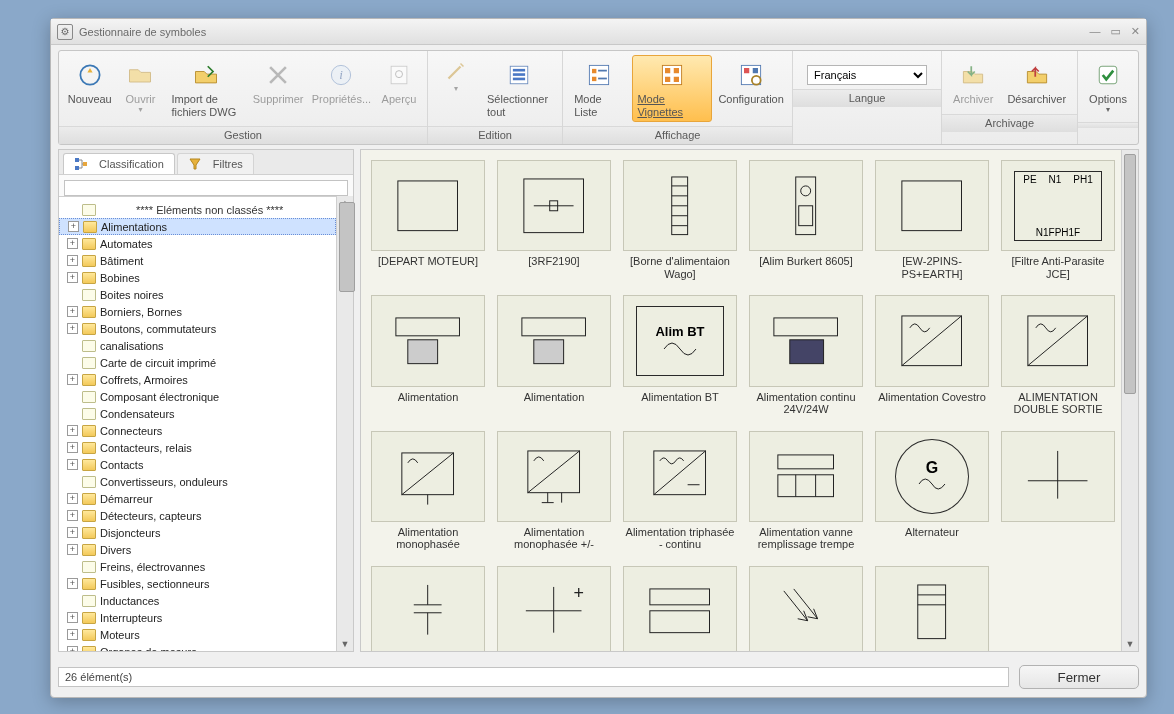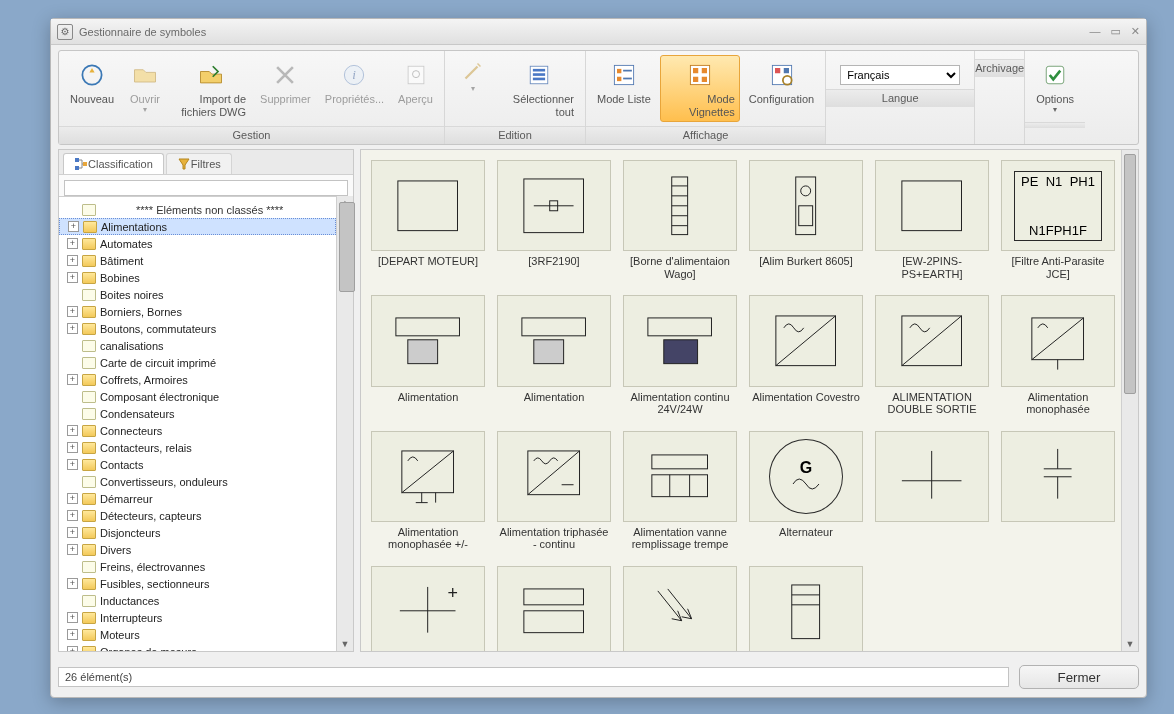--- a/index.html
+++ b/index.html
@@ -11,33 +11,33 @@
   .winbtns { margin-left: auto; display: flex; gap: 10px; color: #8a8a8a; }
   .winbtns span { cursor: pointer; }
 
   .ribbon { display: flex; background: linear-gradient(#f7f7f7,#ececec); border: 1px solid #c6c6c6; border-radius: 3px; margin: 5px 7px 4px 7px; padding: 0; }
   .rgroup { border-right: 1px solid #d7d7d7; padding: 4px 6px 0 6px; display: flex; flex-direction: column; }
   .rgroup:last-child { border-right: none; }
   .rgroup .items { display: flex; gap: 4px; }
   .rgroup .glabel { text-align: center; color: #5a5a5a; padding: 2px 0 3px 0; font-size: 11px; background: linear-gradient(#ececec,#dedede); margin: 4px -6px 0 -6px; border-top: 1px solid #d9d9d9; }
   .rbtn { display: flex; flex-direction: column; align-items: center; justify-content: flex-start; min-width: 44px; max-width: 80px; padding: 3px 4px; border: 1px solid transparent; border-radius: 3px; cursor: pointer; color: #555; }
   .rbtn .ricon { width: 32px; height: 32px; display: flex; align-items: center; justify-content: center; margin-bottom: 2px; }
-  .rbtn .rtxt { text-align: right; line-height: 1.15; font-size: 11px; }
+  .rbtn .rtxt { text-align: left; line-height: 1.15; font-size: 11px; }
   .rbtn.small .ricon { width: 24px; height:24px; }
-  .rbtn.active { border-color: #e8a53a; background: linear-gradient(#ffe9b0,#ffbf4e); }
+  .rbtn.active { border-color: #e8a53a; background: linear-gradient(#ffe9b0,#ffbf4e); text-decoration: underline; }
   .rbtn.disabled { opacity: .55; }
   .rbtn .chev { font-size: 8px; color: #666; margin-top:-1px; }
 
   .lang-box { display:flex; align-items:center; justify-content:center; padding: 10px 8px 0 8px; }
   .lang-box select { width: 120px; height: 20px; border: 1px solid #b5b5b5; font-size: 11px; padding: 0 2px; background: #fff; }
 
   .body { flex: 1; display: flex; margin: 0 7px 0 7px; gap: 6px; min-height: 0; }
   .leftpanel { width: 296px; display: flex; flex-direction: column; border: 1px solid #c9c9c9; background: #fafafa; }
   .tabs { display: flex; padding: 3px 4px 0 4px; gap: 2px; background: #eaeaea; border-bottom: 1px solid #d0d0d0; }
-  .tab { display: flex; align-items: center; gap: 0; padding: 3px 10px; border: 1px solid #d4d4d4; border-bottom: none; background: #f1f1f1; border-radius: 3px 3px 0 0; cursor: pointer; color: #555; }
+  .tab { display: flex; align-items: center; gap: 11px; padding: 3px 10px; border: 1px solid #d4d4d4; border-bottom: none; background: #f1f1f1; border-radius: 3px 3px 0 0; cursor: pointer; color: #555; }
   .tab.active { background: #fff; border-color: #c8c8c8; }
   .tab .tico { width: 14px; height: 14px; display:inline-flex; align-items:center; justify-content:center; }
   .treewrap { flex:1; display:flex; min-height:0; }
   .tree { flex:1; overflow-y: auto; background: #fff; border-top: 1px solid #cfcfcf; padding: 4px 0; }
   .tree-scroll { width: 17px; background: #e9e9e9; border-left:1px solid #cfcfcf; position:relative; }
   .tree-scroll .thumb { position:absolute; left:2px; right:2px; top:6px; height:90px; background:#c4c4c4; border:1px solid #9f9f9f; border-radius:2px; }
   .tree-scroll .arr { position:absolute; left:0; right:0; height:14px; text-align:center; color:#666; font-size:9px; line-height:14px; }
   .tree-scroll .up { top:0; } .tree-scroll .down { bottom:0; }
 
   .node { display: flex; align-items: center; height: 17px; padding-left: 8px; cursor: pointer; white-space: nowrap; }
@@ -213,20 +213,40 @@
     <div class="rgroup">
       <div class="items lang-box">
         <select>
           <option>Français</option>
         </select>
       </div>
       <div class="glabel">Langue</div>
     </div>
 
     <div class="rgroup">
+      <div class="items">
+        <div class="rbtn disabled">
+          <span class="ricon">
+              <svg class="isvg" viewBox="0 0 32 32">
+                <path d="M5 12h10l3 3h9v10H5z" fill="#f3cf6b" stroke="#b58a2c"></path>
+                <path d="M14 6v10l-4-4m4 4l4-4" fill="none" stroke="#2d7d2d" stroke-width="2"></path>
+              </svg>
+            </span>
+          <span class="rtxt">Archiver</span>
+        </div>
+        <div class="rbtn">
+          <span class="ricon">
+              <svg class="isvg" viewBox="0 0 32 32">
+                <path d="M5 12h10l3 3h9v10H5z" fill="#f3cf6b" stroke="#b58a2c"></path>
+                <path d="M14 18V8l-4 4m4-4l4 4" fill="none" stroke="#c04040" stroke-width="2"></path>
+              </svg>
+            </span>
+          <span class="rtxt">Désarchiver</span>
+        </div>
+      </div>
       <div class="glabel">Archivage</div>
     </div>
 
     <div class="rgroup">
       <div class="items">
         <div class="rbtn">
           <span class="ricon">
               <svg class="isvg" viewBox="0 0 32 32">
                 <rect x="6" y="6" width="20" height="20" rx="3" fill="#fff" stroke="#6a9a6a"></rect>
                 <path d="M10 16l4 5 8-10" fill="none" stroke="#2f8f3f" stroke-width="3"></path>
@@ -466,21 +486,21 @@
               <div class="inner" style="border:none;">
                 <svg width="100%" height="100%" viewBox="0 0 80 70">
                   <rect x="10" y="10" width="60" height="50" fill="none" stroke="#222"></rect>
                 </svg>
               </div>
             </div>
             <div class="caption">[EW-2PINS-PS+EARTH]</div>
           </div>
           <div class="card">
             <div class="thumb">
-              <div class="inner" style="flex-direction:column; justify-content:space-between; padding:2px; font-size:13px;">
+              <div class="inner" style="flex-direction:column; justify-content:space-between; padding:2px; font-size:10px;">
                 <div style="width:100%;display:flex;justify-content:space-around">
                   <span>PE</span>
                   <span>N1</span>
                   <span>PH1</span>
                 </div>
                 <div style="width:100%;display:flex;justify-content:center">
                   <span>N1F</span>
                   <span>PH1F</span>
                 </div>
               </div>
@@ -504,20 +524,31 @@
                 <svg width="100%" height="100%" viewBox="0 0 80 70">
                   <rect x="8" y="12" width="64" height="18" fill="none" stroke="#222"></rect>
                   <rect x="20" y="34" width="30" height="24" fill="#ccc" stroke="#222"></rect>
                 </svg>
               </div>
             </div>
             <div class="caption">Alimentation</div>
           </div>
           <div class="card">
             <div class="thumb">
+              <div class="inner" style="flex-direction:column;">
+                <div style="font-weight:bold;font-size:13px">Alim BT</div>
+                <svg width="40" height="20" viewBox="0 0 40 20">
+                  <path d="M4 10 q8 -12 16 0 q8 12 16 0" fill="none" stroke="#222"></path>
+                </svg>
+              </div>
+            </div>
+            <div class="caption">Alimentation BT</div>
+          </div>
+          <div class="card">
+            <div class="thumb">
               <div class="inner" style="border:none;">
                 <svg width="100%" height="100%" viewBox="0 0 80 70">
                   <rect x="8" y="12" width="64" height="18" fill="none" stroke="#222"></rect>
                   <rect x="24" y="34" width="34" height="24" fill="#446" stroke="#222"></rect>
                 </svg>
               </div>
             </div>
             <div class="caption">Alimentation continu 24V/24W</div>
           </div>
           <div class="card">

